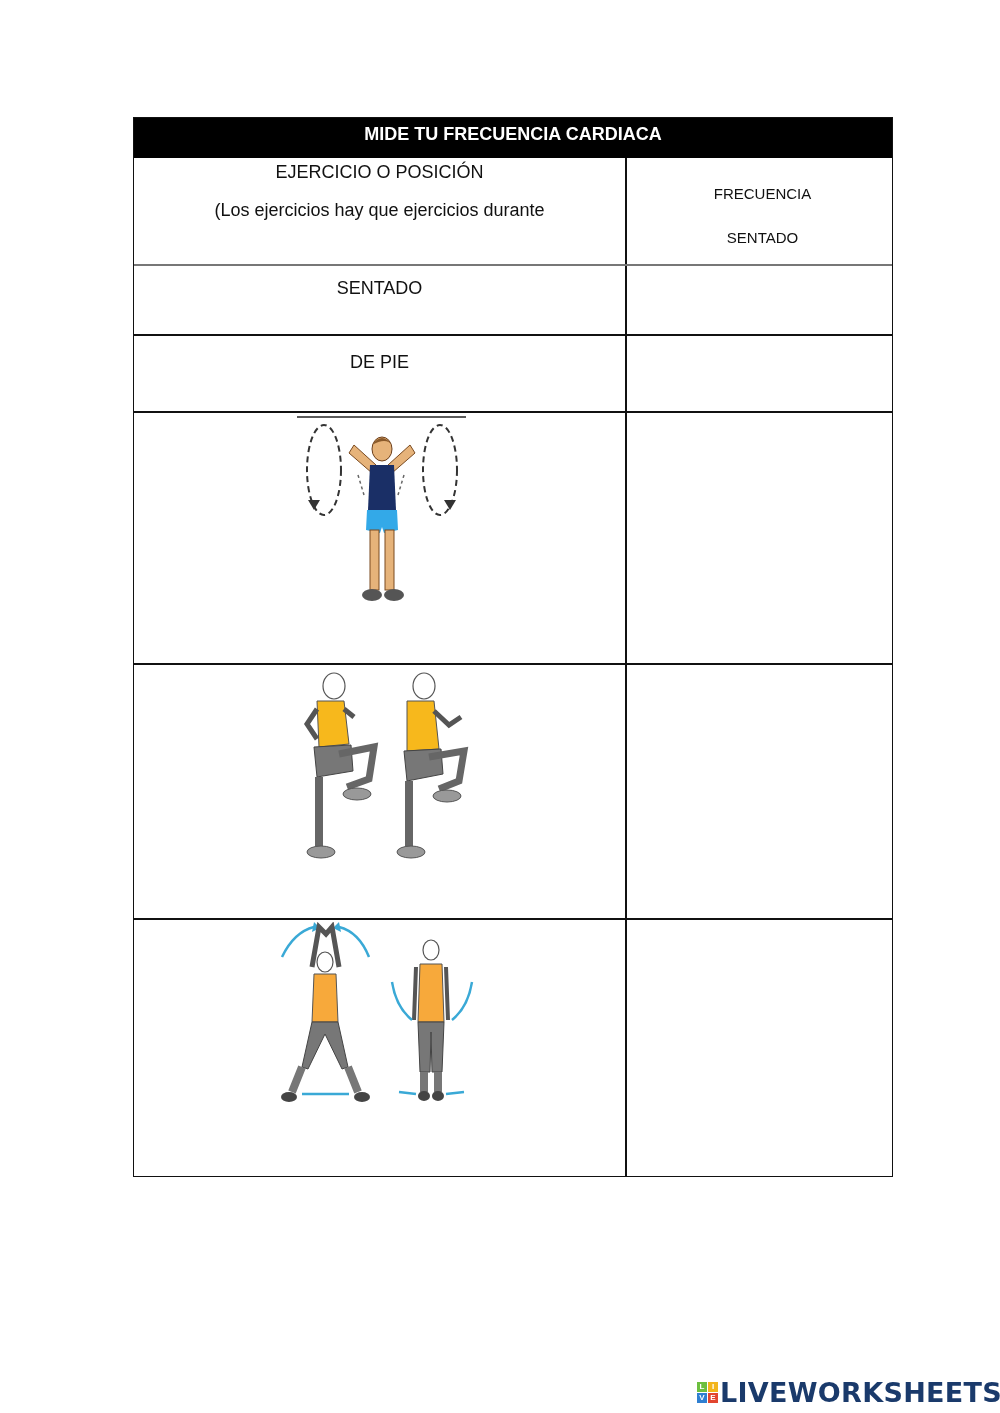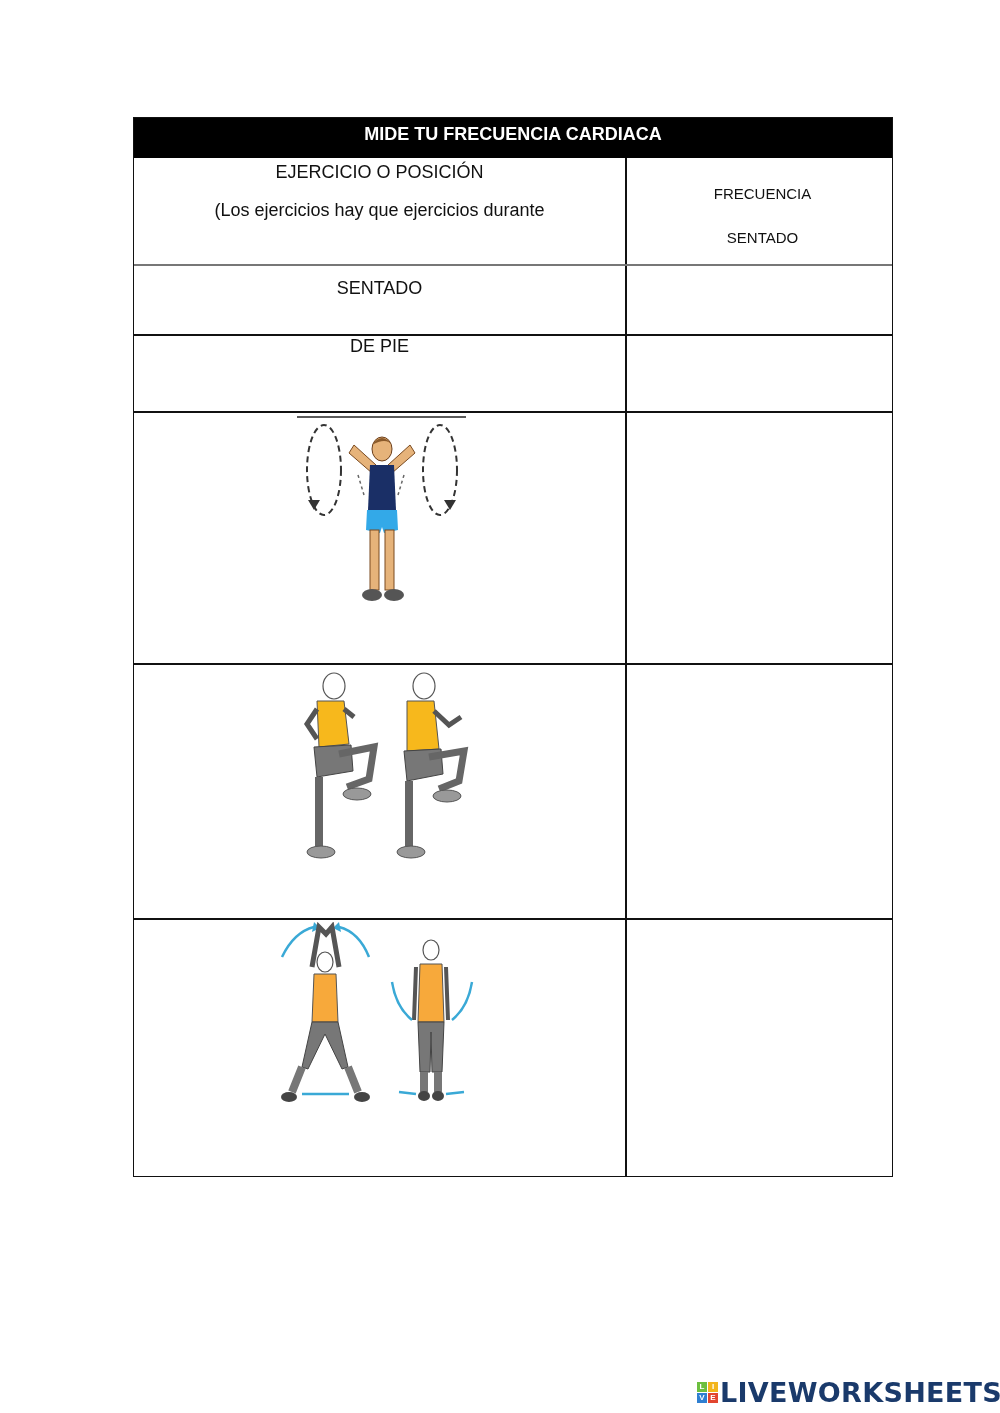--- a/index.html
+++ b/index.html
@@ -36,21 +36,21 @@
       <div>SENTADO</div>
     </div>
   </div>
 
   <div class="row grayline" style="height:70px;">
     <div class="cell-left txt">SENTADO</div>
     <div class="cell-right"></div>
   </div>
 
   <div class="row" style="height:77px;">
-    <div class="cell-left txt" style="padding-top:0;">DE PIE</div>
+    <div class="cell-left txt" style="padding-top:16px;">DE PIE</div>
     <div class="cell-right"></div>
   </div>
 
   <div class="row" style="height:252px;">
     <div class="cell-left">
       <div class="imgwrap" style="left:160px;top:2px;">
         <svg width="175" height="200" viewBox="0 0 175 200">
           <line x1="3" y1="2" x2="172" y2="2" stroke="#222" stroke-width="1.5"></line>
           <ellipse cx="30" cy="55" rx="17" ry="45" fill="none" stroke="#333" stroke-width="2" stroke-dasharray="6 4"></ellipse>
           <ellipse cx="146" cy="55" rx="17" ry="45" fill="none" stroke="#333" stroke-width="2" stroke-dasharray="6 4"></ellipse>

